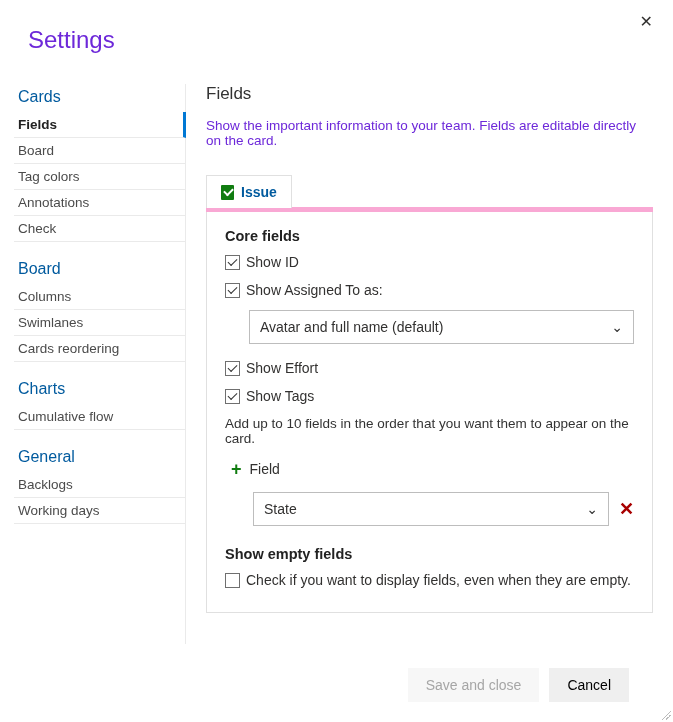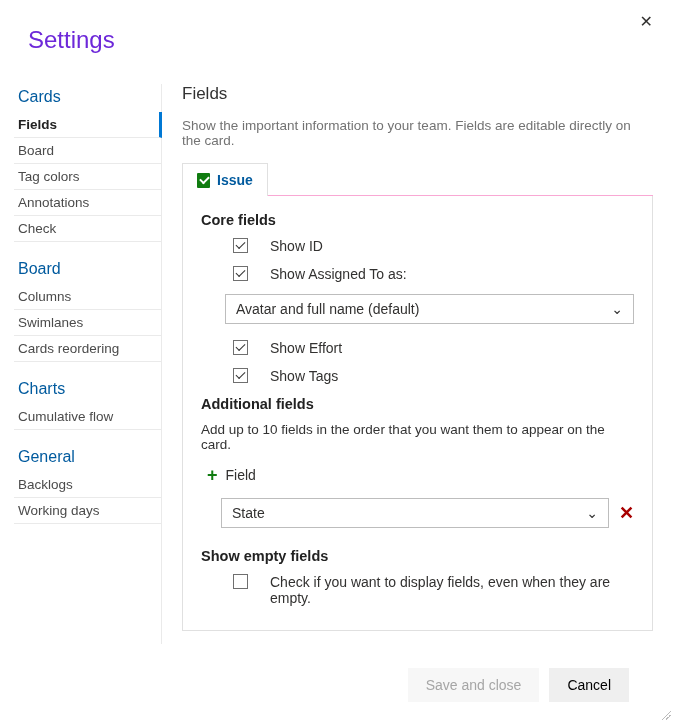--- a/index.html
+++ b/index.html
@@ -27,21 +27,21 @@
   .header h1 {
     font-weight: 400;
     font-size: 24px;
     color: #6d28d9;
   }
   .body {
     display: flex;
     margin-top: 30px;
   }
   .sidebar {
-    width: 162px;
+    width: 186px;
     padding-left: 14px;
     border-right: 1px solid #eaeaea;
     min-height: 560px;
   }
   .sidebar-section {
     margin-bottom: 14px;
   }
   .sidebar-section-header {
     color: #005a9e;
     font-size: 16px;
@@ -69,26 +69,26 @@
     position: relative;
   }
   .main-title {
     font-size: 17px;
     font-weight: 400;
     color: #333;
     margin-bottom: 14px;
   }
   .main-desc {
     font-size: 13.5px;
-    color: #737373;
-    margin-bottom: 14px;
+    color: #6d28d9;
+    margin-bottom: 26px;
   }
   .tab-row {
     display: flex;
-    border-bottom: 1px solid #f9a8d4;
+    border-bottom: 5px solid #f9a8d4;
   }
   .tab {
     display: flex;
     align-items: center;
     gap: 7px;
     padding: 8px 14px;
     border: 1px solid #e0e0e0;
     border-bottom: none;
     background: #fff;
     position: relative;
@@ -122,25 +122,24 @@
     padding: 16px 18px 24px 18px;
   }
   .section-heading {
     font-weight: 600;
     font-size: 14.5px;
     margin-bottom: 10px;
     color: #222;
   }
   .checkbox-row {
     display: flex;
-    align-items: flex-start;
-    gap: 22px;
+    align-items: flex-end;
+    gap: 6px;
     margin-bottom: 12px;
     font-size: 14px;
-    margin-left: 32px;
   }
   .cb {
     width: 15px; height: 15px;
     border: 1px solid #6f6f6f;
     display: inline-flex;
     align-items: center;
     justify-content: center;
     cursor: pointer;
     flex-shrink: 0;
   }
@@ -150,21 +149,21 @@
     border-left: 1.5px solid #333;
     border-bottom: 1.5px solid #333;
     transform: rotate(-45deg) translate(1px,-1px);
   }
   .select {
     border: 1px solid #bdbdbd;
     height: 30px;
     display: flex;
     align-items: center;
     justify-content: space-between;
-    padding: 8px 10px;
+    padding: 16px 10px;
     font-size: 14px;
     cursor: pointer;
     background: #fff;
   }
   .select .chev {
     font-size: 14px;
     color: #333;
   }
   .subtext {
     font-size: 13.5px;
@@ -181,21 +180,21 @@
   .plus {
     color: #107c10;
     font-size: 18px;
     font-weight: 600;
     line-height: 1;
   }
   .field-row {
     display: flex;
     align-items: center;
     gap: 10px;
-    margin-left: 20px;
+    margin-left: 28px;
     margin-bottom: 20px;
   }
   .field-row .select { flex: 1; }
   .remove-x {
     color: #a80000;
     font-size: 18px;
     font-weight: 700;
     cursor: pointer;
   }
   .footer {
@@ -297,21 +296,20 @@
       <div class="checkbox-row">
         <span class="cb checked"></span>
         <span>Show Effort</span>
       </div>
 
       <div class="checkbox-row">
         <span class="cb checked"></span>
         <span>Show Tags</span>
       </div>
 
-      <div class="section-heading" style="margin-top:6px;">Additional fields</div>
       <div class="subtext">Add up to 10 fields in the order that you want them to appear on the card.</div>
 
       <div class="add-field">
         <span class="plus">+</span>
         <span>Field</span>
       </div>
 
       <div class="field-row">
         <div class="select">
           <span>State</span>

